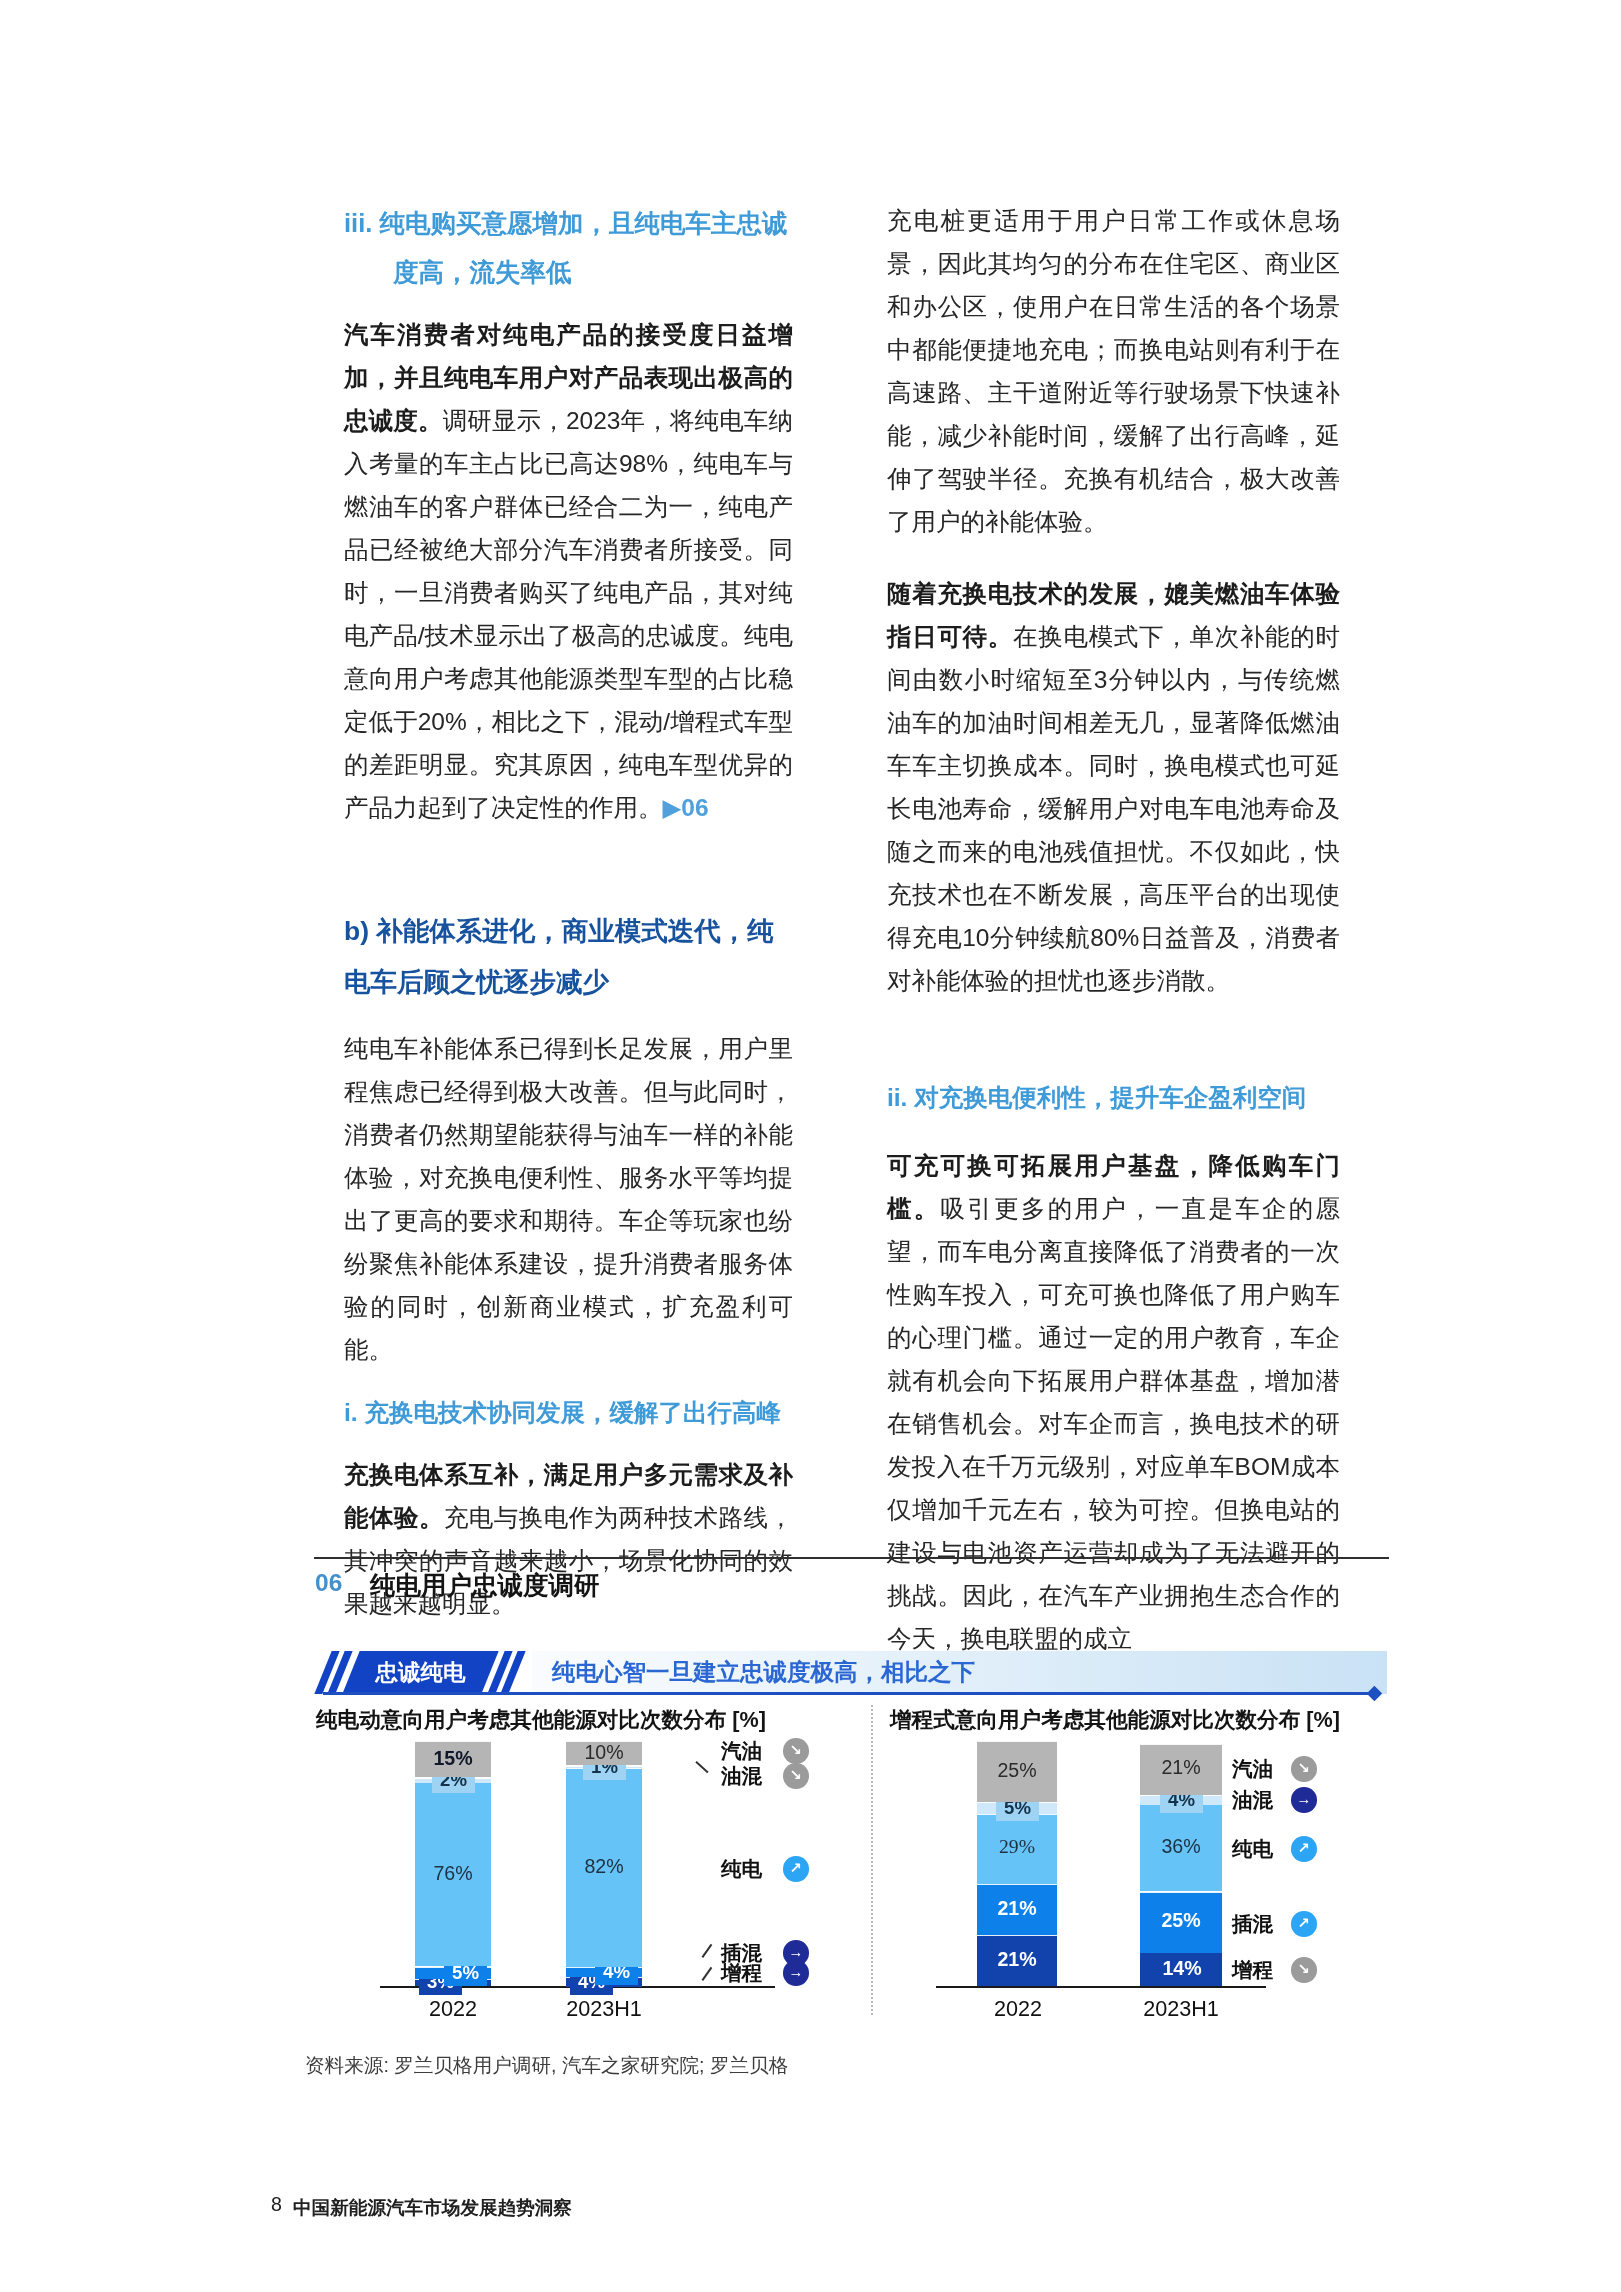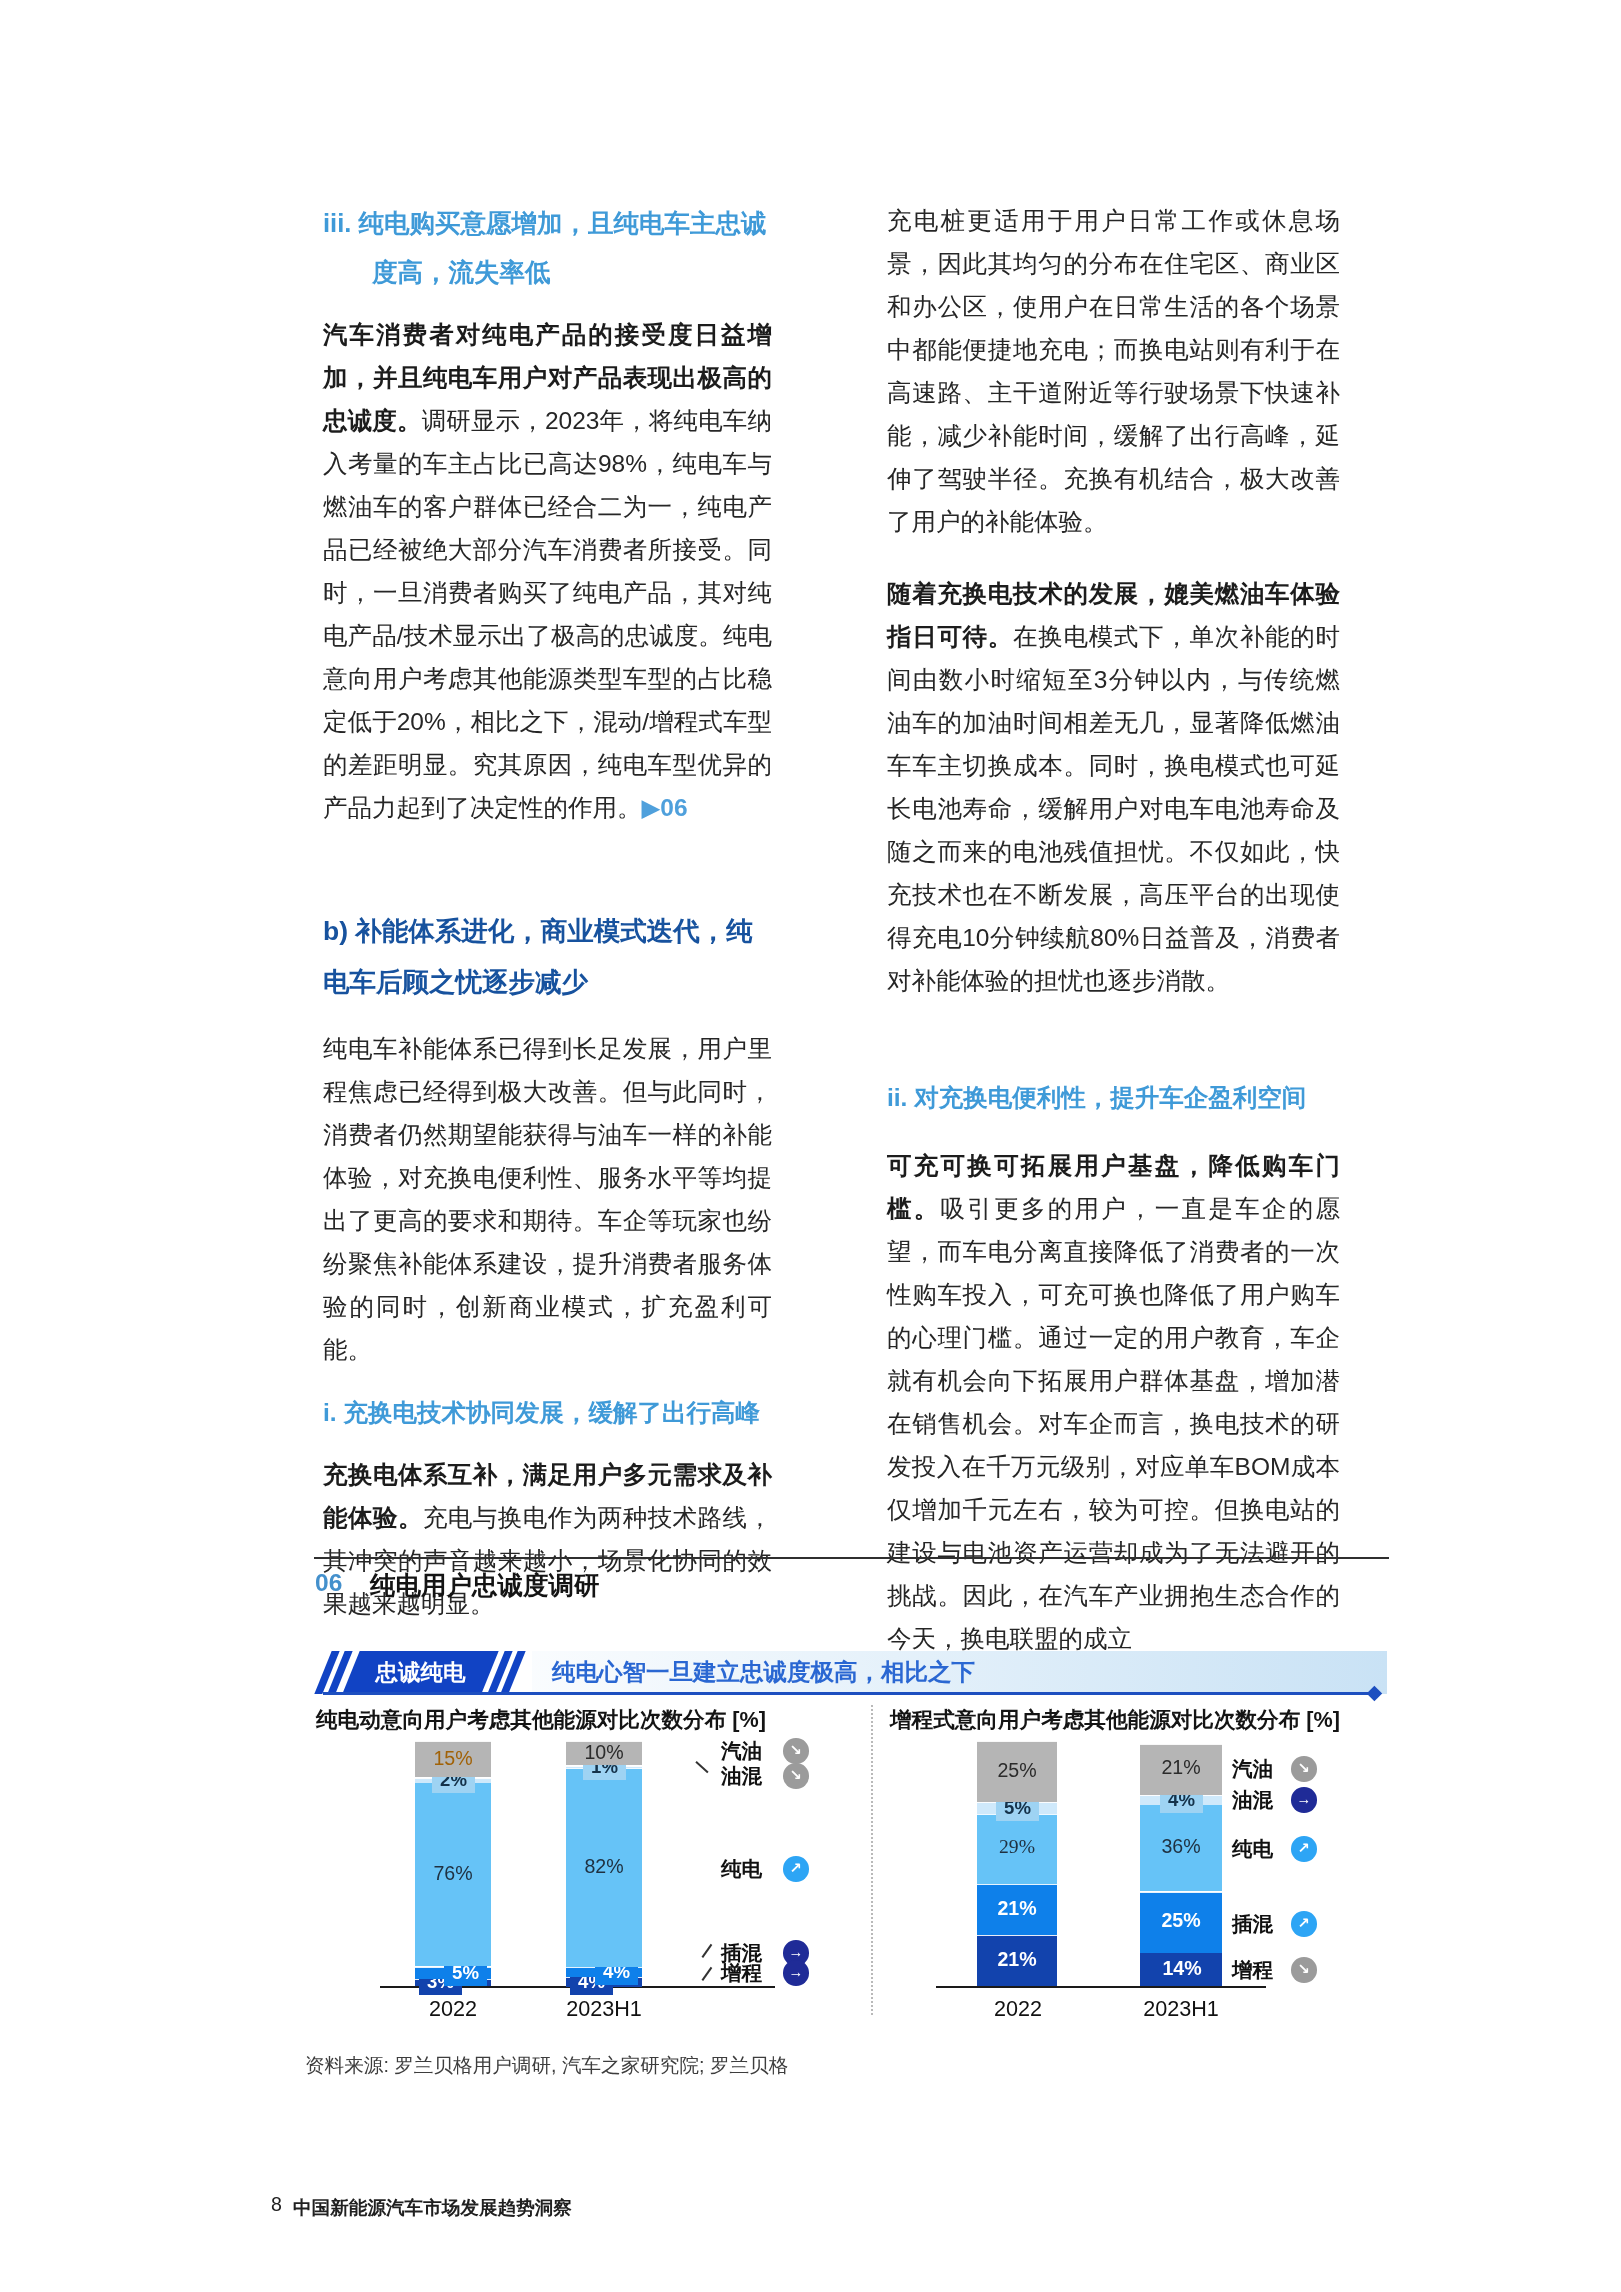--- a/index.html
+++ b/index.html
@@ -1,20 +1,20 @@
 <!DOCTYPE html>
 <html><head>
 <meta charset="utf-8">
 <style>
   html,body{margin:0;padding:0;background:#ffffff;}
   .page{position:relative;width:1621px;height:2293px;background:#ffffff;overflow:hidden;
         font-family:"Liberation Sans","DejaVu Sans",sans-serif;color:#262626;}
   .abs{position:absolute;}
   
-  .lcol{position:absolute;left:323px;top:199px;width:449px;}
+  .lcol{position:absolute;left:344px;top:199px;width:449px;}
   .rcol{position:absolute;left:887px;top:199px;width:453px;}
   .body-p{font-size:24.5px;line-height:43px;text-align:justify;color:#262626;margin:0;}
   .lead{font-weight:bold;color:#1c1c1c;}
   .h-light{color:#3f9ad8;font-weight:bold;margin:0;}
   .h-iii{font-size:25.5px;line-height:49px;padding-left:49px;text-indent:-49px;}
   .h-b{font-size:26.5px;line-height:51px;color:#17529e;font-weight:bold;margin:77px 0 0 0;}
   .h-sub{font-size:24.5px;line-height:39px;}
   .mt16{margin-top:15.7px;} .mt20{margin-top:19.6px;} .mt22{margin-top:21.6px;}
   .mt28{margin-top:27.4px;} .mt30{margin-top:29px;} .mt78{margin-top:76px;}
   .figref{color:#4fa0dc;font-weight:bold;cursor:pointer;}
@@ -86,21 +86,21 @@
       <div style="position: absolute; left: 66px; top: 283px; width: 395px; height: 2px; background: rgb(26, 26, 26);"></div>
       <div style="position: absolute; left: 101px; top: 276px; width: 76px; height: 7.3px; background: rgb(18, 67, 173); border-top: 1px solid rgba(255, 255, 255, 0.9); box-sizing: border-box;"></div>
       <div style="position: absolute; left: 105px; top: 266px; width: 43px; height: 25.5px; line-height: 25.5px; text-align: center; font-size: 18.6px; font-weight: 600; background: rgb(18, 67, 173); color: rgb(255, 255, 255);">3%</div>
       <div style="position: absolute; left: 101px; top: 264px; width: 76px; height: 12px; background: rgb(14, 128, 234); border-top: 1px solid rgba(255, 255, 255, 0.9); box-sizing: border-box;"></div>
       <div style="position: absolute; left: 130px; top: 257px; width: 43px; height: 25.5px; line-height: 25.5px; text-align: center; font-size: 18.6px; font-weight: 600; background: rgb(14, 128, 234); color: rgb(255, 255, 255);">5%</div>
       <div style="position: absolute; left: 101px; top: 79px; width: 76px; height: 184px; background: rgb(102, 195, 247); border-top: 1px solid rgba(255, 255, 255, 0.9); box-sizing: border-box;"></div>
       <div style="position: absolute; left: 101px; top: 159px; width: 76px; text-align: center; font-size: 19.6px; color: rgb(31, 48, 64); font-weight: 400;">76%</div>
       <div style="position: absolute; left: 101px; top: 75px; width: 76px; height: 4.9px; background: rgb(207, 233, 251); border-top: 1px solid rgba(255, 255, 255, 0.9); box-sizing: border-box;"></div>
       <div style="position: absolute; left: 118px; top: 64px; width: 43px; height: 25.5px; line-height: 25.5px; text-align: center; font-size: 18.6px; font-weight: 600; background: rgb(158, 211, 243); color: rgb(21, 50, 74);">2%</div>
       <div style="position: absolute; left: 101px; top: 38px; width: 76px; height: 36px; background: rgb(181, 181, 181); border-top: 1px solid rgba(255, 255, 255, 0.9); box-sizing: border-box;"></div>
-      <div style="position: absolute; left: 101px; top: 44px; width: 76px; text-align: center; font-size: 19.6px; color: #a16207; font-weight: 400;">15%</div>
+      <div style="position: absolute; left: 101px; top: 44px; width: 76px; text-align: center; font-size: 19.6px; color: #0f172a; font-weight: 700;">15%</div>
       <div style="position: absolute; left: 81px; top: 293px; width: 116px; text-align: center; font-size: 21.6px; color: rgb(17, 17, 17);">2022</div>
       <div style="position: absolute; left: 252px; top: 274px; width: 76px; height: 9.7px; background: rgb(18, 67, 173); border-top: 1px solid rgba(255, 255, 255, 0.9); box-sizing: border-box;"></div>
       <div style="position: absolute; left: 256px; top: 266px; width: 43px; height: 25.5px; line-height: 25.5px; text-align: center; font-size: 18.6px; font-weight: 600; background: rgb(18, 67, 173); color: rgb(255, 255, 255);">4%</div>
       <div style="position: absolute; left: 252px; top: 264px; width: 76px; height: 9.7px; background: rgb(14, 128, 234); border-top: 1px solid rgba(255, 255, 255, 0.9); box-sizing: border-box;"></div>
       <div style="position: absolute; left: 281px; top: 256px; width: 43px; height: 25.5px; line-height: 25.5px; text-align: center; font-size: 18.6px; font-weight: 600; background: rgb(14, 128, 234); color: rgb(255, 255, 255);">4%</div>
       <div style="position: absolute; left: 252px; top: 65px; width: 76px; height: 199px; background: rgb(102, 195, 247); border-top: 1px solid rgba(255, 255, 255, 0.9); box-sizing: border-box;"></div>
       <div style="position: absolute; left: 252px; top: 152px; width: 76px; text-align: center; font-size: 19.6px; color: rgb(31, 48, 64); font-weight: 400;">82%</div>
       <div style="position: absolute; left: 252px; top: 63px; width: 76px; height: 2.4px; background: rgb(207, 233, 251); border-top: 1px solid rgba(255, 255, 255, 0.9); box-sizing: border-box;"></div>
       <div style="position: absolute; left: 269px; top: 51px; width: 43px; height: 25.5px; line-height: 25.5px; text-align: center; font-size: 18.6px; font-weight: 600; background: rgb(158, 211, 243); color: rgb(21, 50, 74);">1%</div>
       <div style="position: absolute; left: 252px; top: 38px; width: 76px; height: 24px; background: rgb(181, 181, 181); border-top: 1px solid rgba(255, 255, 255, 0.9); box-sizing: border-box;"></div>

